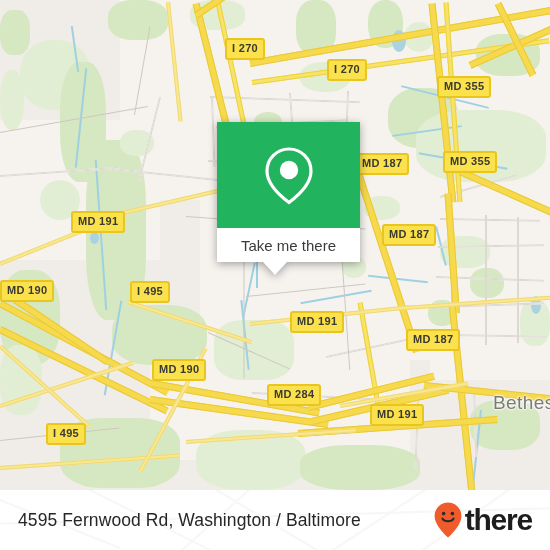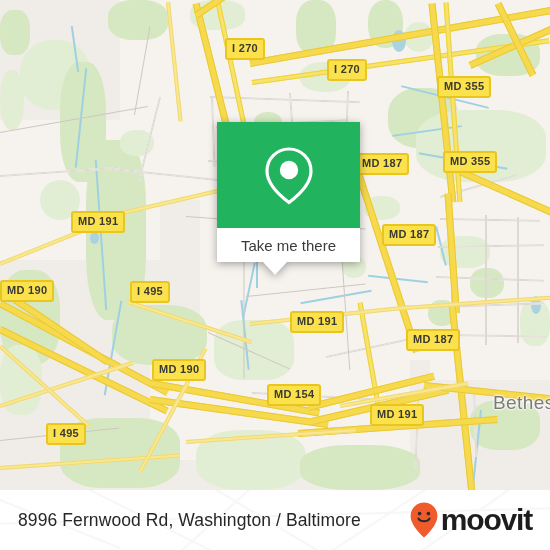--- a/index.html
+++ b/index.html
@@ -264,21 +264,21 @@
         <div class="shield" style="left: 437px; top: 76px;">MD 355</div>
         <div class="shield" style="left: 443px; top: 151px;">MD 355</div>
         <div class="shield" style="left: 355px; top: 153px;">MD 187</div>
         <div class="shield" style="left: 382px; top: 224px;">MD 187</div>
         <div class="shield" style="left: 71px; top: 211px;">MD 191</div>
         <div class="shield" style="left: 0px; top: 280px;">MD 190</div>
         <div class="shield" style="left: 130px; top: 281px;">I 495</div>
         <div class="shield" style="left: 290px; top: 311px;">MD 191</div>
         <div class="shield" style="left: 406px; top: 329px;">MD 187</div>
         <div class="shield" style="left: 152px; top: 359px;">MD 190</div>
-        <div class="shield" style="left: 267px; top: 384px;">MD 154</div>
+        <div class="shield" style="left: 267px; top: 384px;">MD 284</div>
         <div class="shield" style="left: 370px; top: 404px;">MD 191</div>
         <div class="shield" style="left: 46px; top: 423px;">I 495</div>
       </div>
 
     <div id="popup">
       <div id="popup-top" style="background: rgb(33, 179, 93);">
         <svg width="52" height="62" viewBox="0 0 52 62">
           <path d="M26 5 C13.8 5 4 14.8 4 27 C4 40 18 52.5 26 58.5 C34 52.5 48 40 48 27 C48 14.8 38.2 5 26 5 Z" fill="none" stroke="#ffffff" stroke-width="3.2"></path>
           <circle cx="26" cy="26" r="9.2" fill="#ffffff"></circle>
         </svg>
@@ -295,25 +295,25 @@
         <path d="M-10 6 L120 58"></path>
         <path d="M70 -10 L210 60"></path>
         <path d="M200 -10 L320 62"></path>
         <path d="M330 62 L440 -10"></path>
         <path d="M420 62 L520 -8"></path>
         <path d="M-10 34 L560 18"></path>
         <path d="M180 62 L260 -10"></path>
       </g>
     </svg>
 
-    <div id="address">8996 Fernwood Rd, Washington / Baltimore</div>
+    <div id="address">4595 Fernwood Rd, Washington / Baltimore</div>
 
     <div id="brand">
       <svg width="30" height="38" viewBox="0 0 30 38">
         <path d="M15 1.5 C7.6 1.5 1.6 7.5 1.6 14.9 C1.6 24 12.3 34 15 36.5 C17.7 34 28.4 24 28.4 14.9 C28.4 7.5 22.4 1.5 15 1.5 Z" fill="#ef5b2b"></path>
         <circle cx="10.6" cy="12.6" r="1.8" fill="#2b2b2b"></circle>
         <circle cx="19.4" cy="12.6" r="1.8" fill="#2b2b2b"></circle>
         <path d="M9.4 17.6 C11.4 21.2 18.6 21.2 20.6 17.6" stroke="#2b2b2b" stroke-width="2" fill="none" stroke-linecap="round"></path>
       </svg>
-      <span id="brand-name">moovit</span>
+      <span id="brand-name">there</span>
     </div>
   </div>
 </div>
 
 </body></html>

